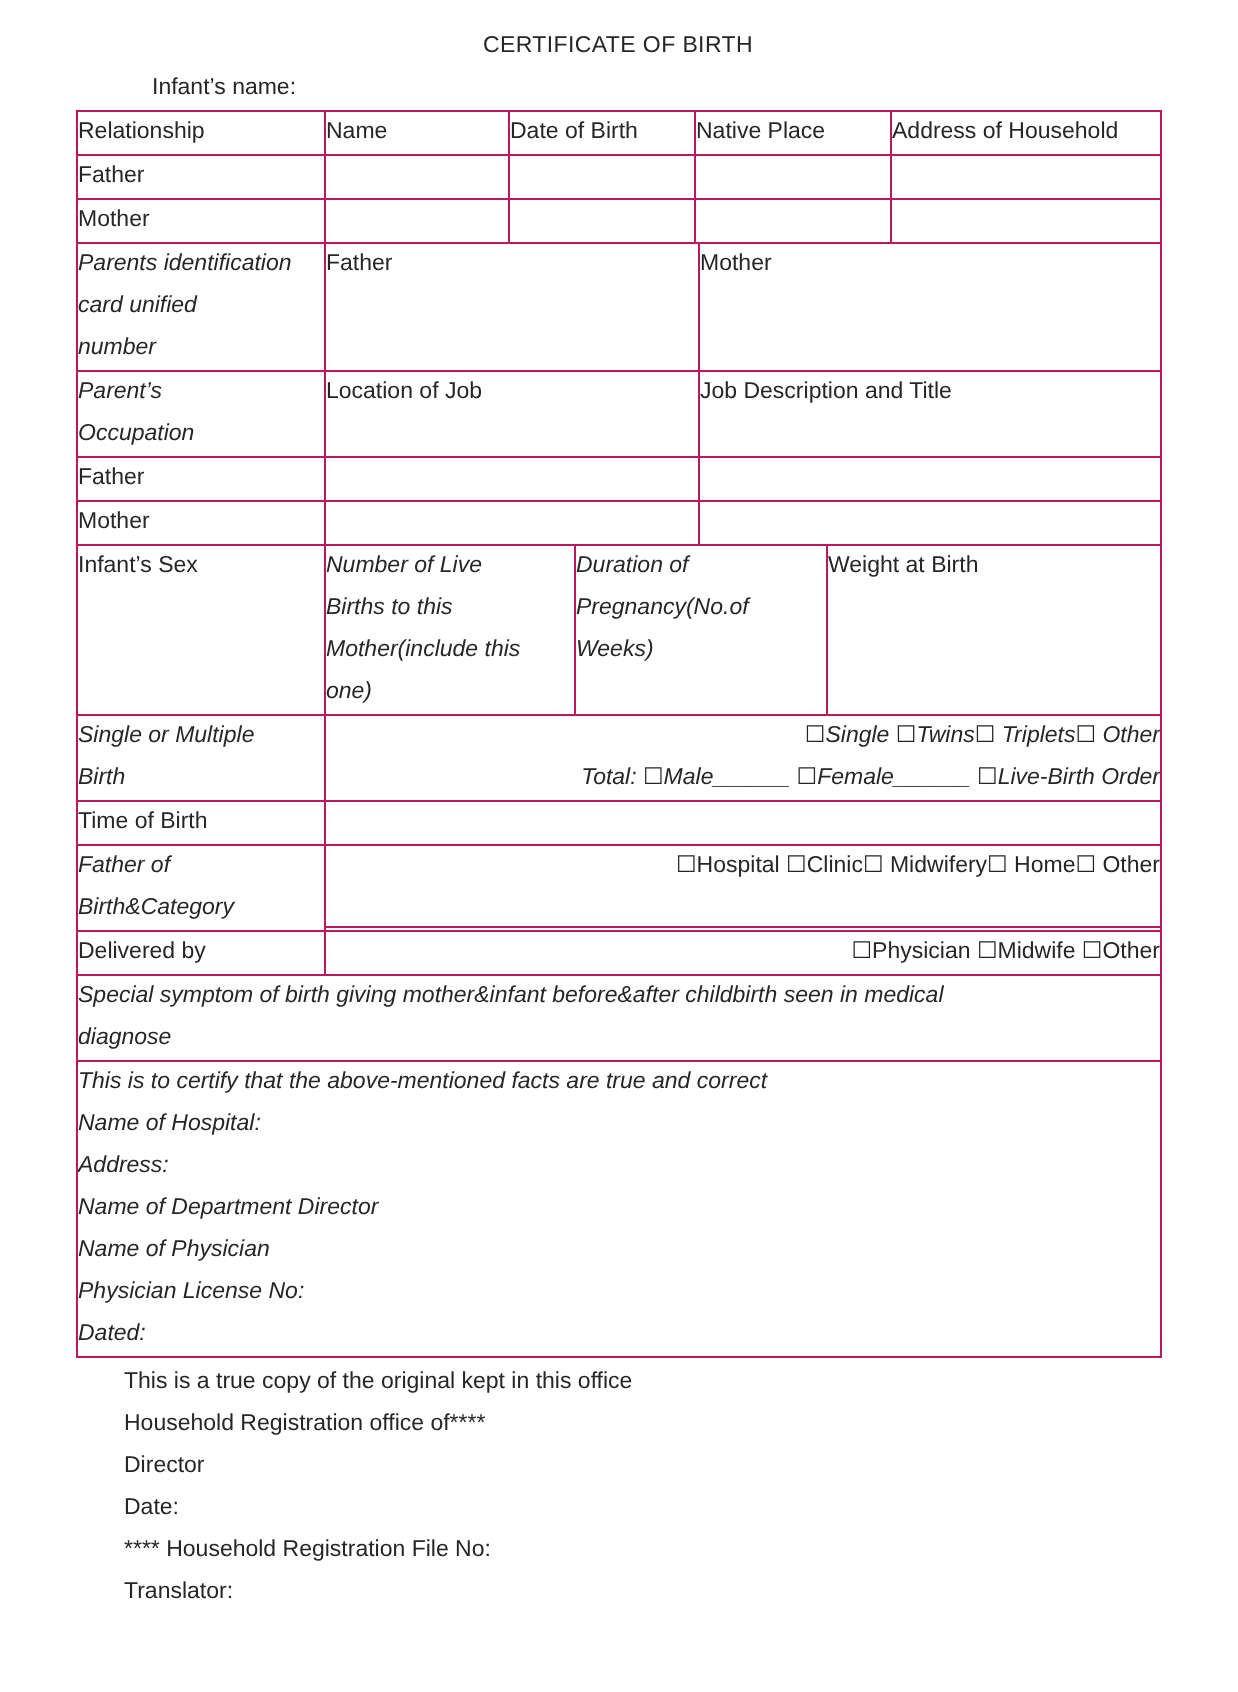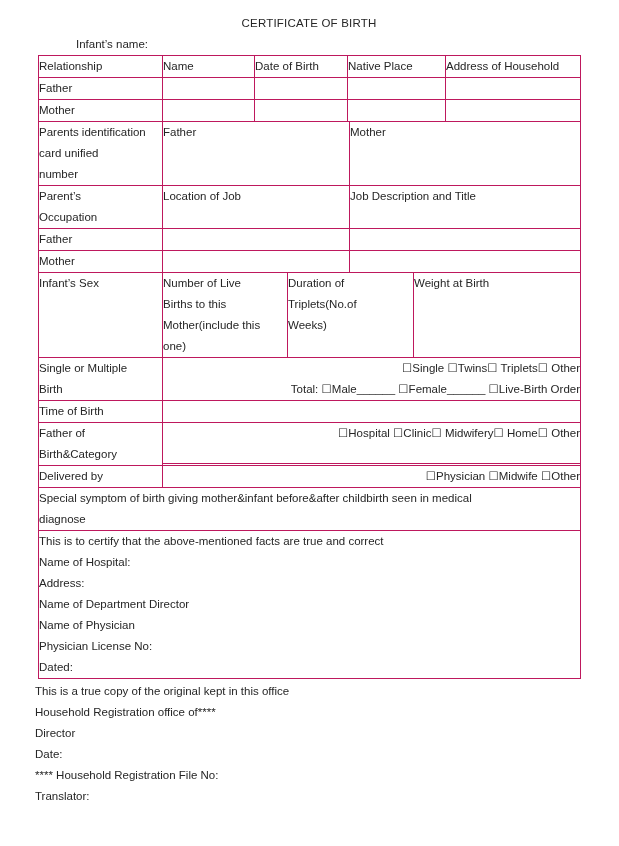--- a/index.html
+++ b/index.html
@@ -37,24 +37,24 @@
   }
   table.stack { margin-top: -1px; }
   td {
     border: 1px solid #be185d;
     padding: 0 0;
     vertical-align: top;
     line-height: 21px;
     overflow: hidden;
   }
   td.center { text-align: right; }
-  td .ln { line-height: 21px; }
+  td .ln { line-height: 21px; font-style: italic; }
 
   .footer {
-    margin-left: 35px;
+    margin-left: 62px;
     margin-top: 2px;
   }
   .footer .ln { line-height: 21px; }
 </style>
 </head>
 <body>
 
 <div class="doc">
 
   <div class="title">CERTIFICATE OF BIRTH</div>
@@ -141,21 +141,21 @@
         <tr>
       <td>Infant’s Sex</td>
       <td>
         <div class="ln">Number of Live</div>
         <div class="ln">Births to this</div>
         <div class="ln">Mother(include this</div>
         <div class="ln">one)</div>
       </td>
       <td>
         <div class="ln">Duration of</div>
-        <div class="ln">Triplets(No.of</div>
+        <div class="ln">Pregnancy(No.of</div>
         <div class="ln">Weeks)</div>
       </td>
       <td>Weight at Birth</td>
     </tr>
   </tbody>
     </table>
 
   <table class="stack">
     <colgroup>
         <col style="width:124px">

